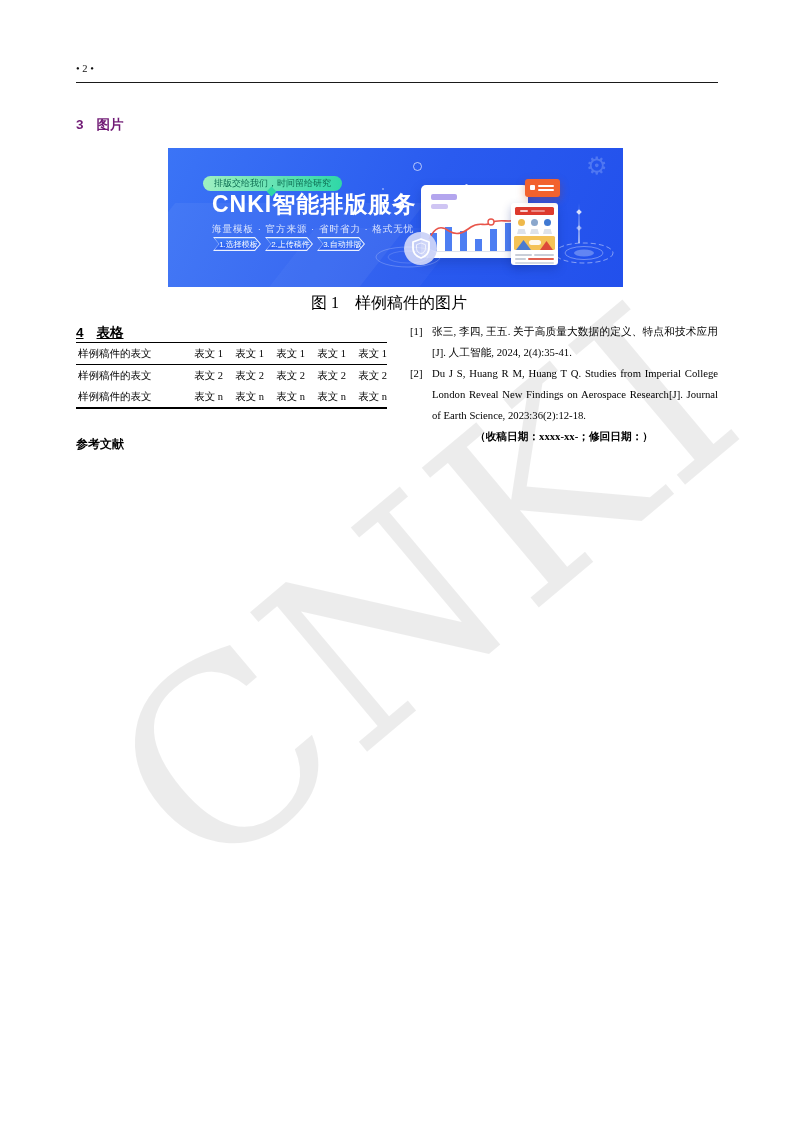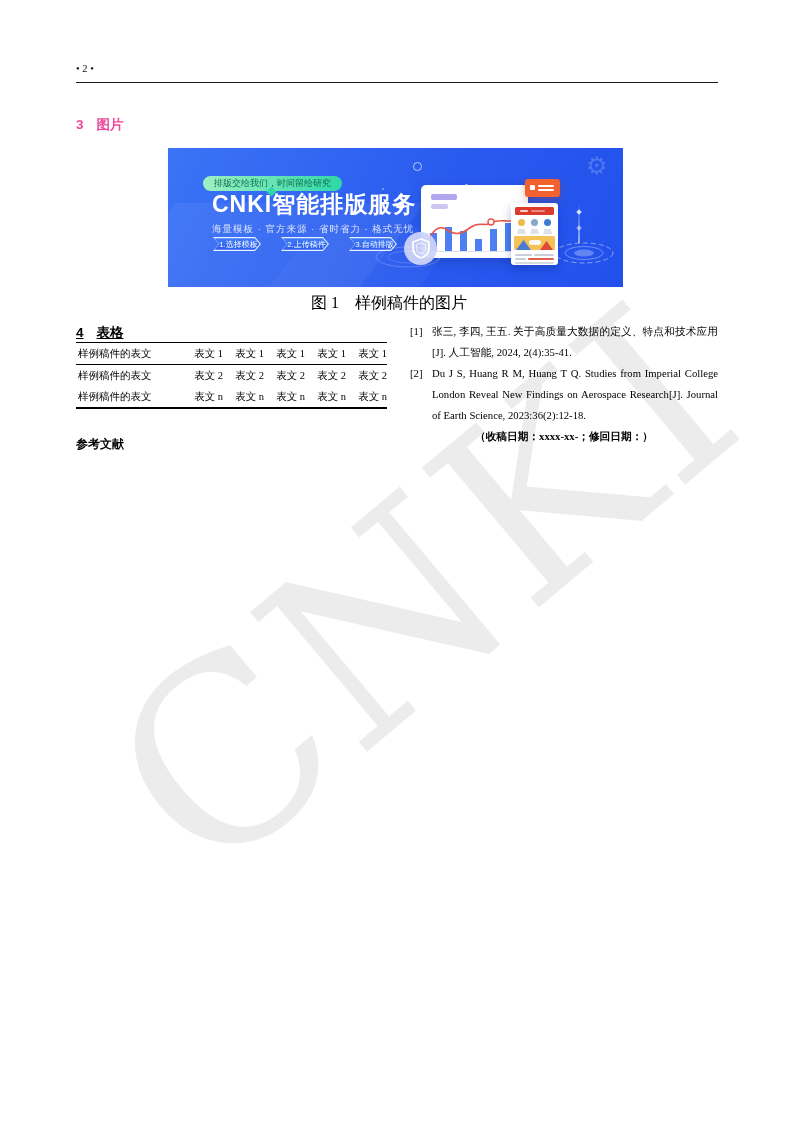--- a/index.html
+++ b/index.html
@@ -21,21 +21,21 @@
   .header{
     position:absolute;left:76px;right:76px;top:63px;
     display:flex;align-items:baseline;font-size:10.5px;
     border-bottom:1.5px solid var(--rule-dark,#1a1a1a);padding-bottom:8px;
   }
   .header .seg-group{margin-left:auto;display:flex;align-items:baseline;padding-right:26px;}
   .g16{margin-left:16px}.g20{margin-left:20px}.g10{margin-left:10px}.g12{margin-left:12px}
   
   .sec-heading{
     position:absolute;left:76px;
-    font-family:"Liberation Sans","DejaVu Sans",sans-serif;font-weight:700;font-size:13.5px;color:#ec4899;
+    font-family:"Liberation Sans","DejaVu Sans",sans-serif;font-weight:700;font-size:13.5px;color:#701a75;
   }
   .sec-heading .sec-no{margin-right:13px;}
   
   .banner{
     position:absolute;left:168px;top:148px;width:455px;height:139px;overflow:hidden;
     background:linear-gradient(115deg,var(--banner-bg-start,#3b74f6) 0%,var(--banner-bg-mid,#2a5bef) 55%,var(--banner-bg-end,#2250ec) 100%);
   }
   .streak{position:absolute;background:rgba(255,255,255,0.05);transform:skewX(-38deg);}
   .streak.s1{left:-30px;top:55px;width:250px;height:95px;}
   .streak.s2{left:120px;top:80px;width:150px;height:70px;background:rgba(255,255,255,0.035);}
@@ -49,21 +49,21 @@
     background:var(--badge-end,#2fd7a7);transform:rotate(45deg);}
   .banner-title{
     position:absolute;left:44px;top:45px;
     font-family:"Liberation Sans","DejaVu Sans",sans-serif;font-weight:700;
     font-size:23px;color:#fff;letter-spacing:1px;line-height:1;
   }
   .banner-subtitle{
     position:absolute;left:44px;top:76px;font-family:"Liberation Sans","DejaVu Sans",sans-serif;
     font-size:9.5px;color:rgba(255,255,255,0.82);letter-spacing:1px;line-height:1;text-align:center;
   }
-  .steps{position:absolute;left:45px;top:89px;display:flex;gap:20px;}
+  .steps{position:absolute;left:45px;top:89px;display:flex;gap:4px;}
   .step{position:relative;width:48px;height:14px;
     clip-path:polygon(0 0,calc(100% - 6px) 0,100% 50%,calc(100% - 6px) 100%,0 100%,6px 50%);
     background:rgba(255,255,255,0.9);}
   .step-inner{
     position:absolute;inset:1.3px;display:flex;align-items:center;justify-content:center;
     clip-path:polygon(0 0,calc(100% - 5px) 0,100% 50%,calc(100% - 5px) 100%,0 100%,5px 50%);
     background:linear-gradient(180deg,var(--step-top,#3e7cf7),var(--step-bottom,#2a5cf0));
     font-family:"Liberation Sans","DejaVu Sans",sans-serif;font-size:8px;color:#fff;
     padding-left:3px;
   }

